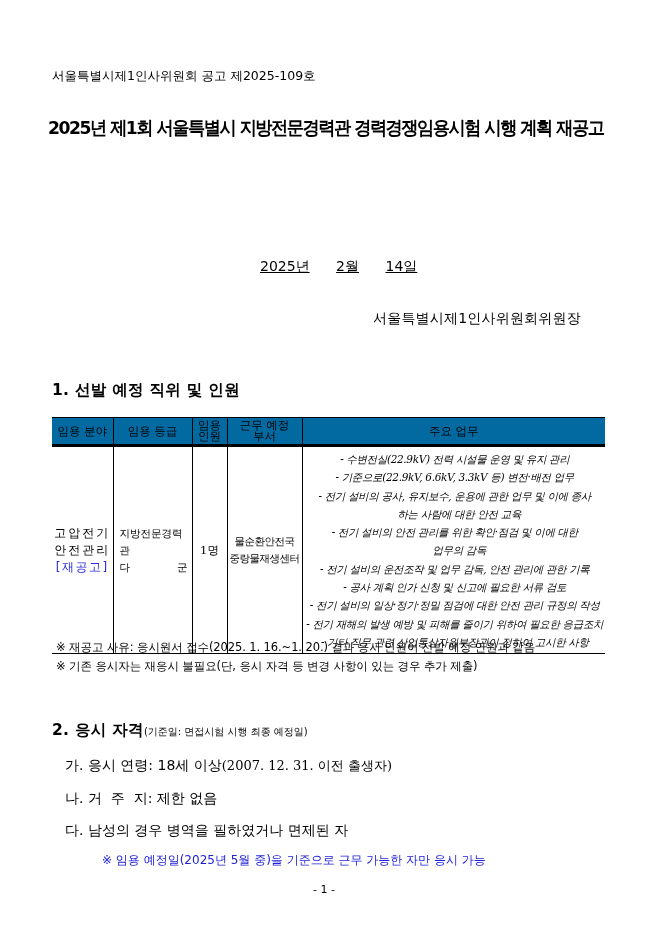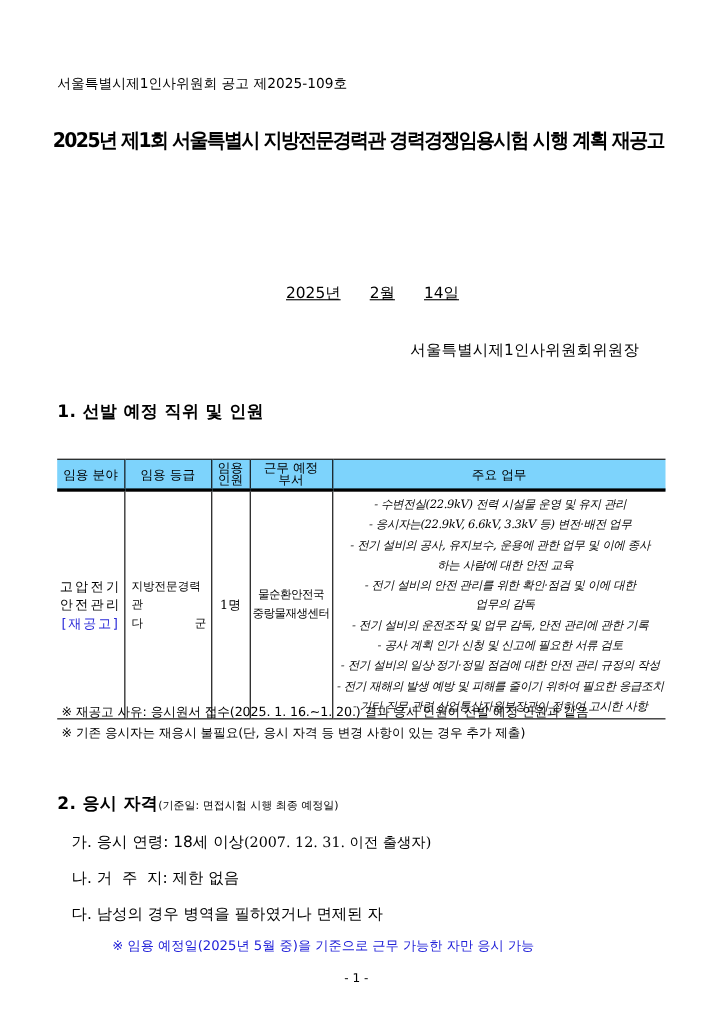--- a/index.html
+++ b/index.html
@@ -63,33 +63,33 @@
       font-weight: bold;
       white-space: nowrap;
       letter-spacing: 0.3px;
     }
     .section-title .sub {
       font-weight: normal;
       font-size: 10px;
       letter-spacing: 0px;
       margin-top: 36px;
     }
-    #sec1 { top: 364px; text-align: center; }
+    #sec1 { top: 380px; text-align: center; }
     #sec2 { top: 720px; }
 
     
     .table {
       left: 52px; top: 417px;
       width: 553px;
       border-collapse: collapse;
       font-size: 11.5px;
       table-layout: fixed;
     }
     .table th {
-      background: #7dd3fc;
+      background: #0369a1;
       font-weight: normal;
       height: 26px;
       border-top: 1px solid #000;
       border-bottom: 3px solid #000;
       border-left: 1px solid #000;
       padding: 0;
       text-align: center;
       vertical-align: middle;
       line-height: 11px;
       font-size: 11.5px;
@@ -230,21 +230,21 @@
           <span>군</span>
         </div>
       </td>
       <td class="count-cell">1명</td>
       <td class="dept-cell">
         <div>물순환안전국</div>
         <div>중랑물재생센터</div>
       </td>
       <td class="duties-cell">
         <div class="duty">- 수변전실(22.9kV) 전력 시설물 운영 및 유지 관리</div>
-        <div class="duty">- 응시자는(22.9kV, 6.6kV, 3.3kV 등) 변전·배전 업무</div>
+        <div class="duty">- 기준으로(22.9kV, 6.6kV, 3.3kV 등) 변전·배전 업무</div>
         <div class="duty">- 전기 설비의 공사, 유지보수, 운용에 관한 업무 및 이에 종사</div>
         <div class="duty cont">하는 사람에 대한 안전 교육</div>
         <div class="duty">- 전기 설비의 안전 관리를 위한 확인·점검 및 이에 대한</div>
         <div class="duty cont">업무의 감독</div>
         <div class="duty">- 전기 설비의 운전조작 및 업무 감독, 안전 관리에 관한 기록</div>
         <div class="duty">- 공사 계획 인가 신청 및 신고에 필요한 서류 검토</div>
         <div class="duty">- 전기 설비의 일상·정기·정밀 점검에 대한 안전 관리 규정의 작성</div>
         <div class="duty">- 전기 재해의 발생 예방 및 피해를 줄이기 위하여 필요한 응급조치</div>
         <div class="duty">- 기타 직무 관련 산업통상자원부장관이 정하여 고시한 사항</div>
       </td>

